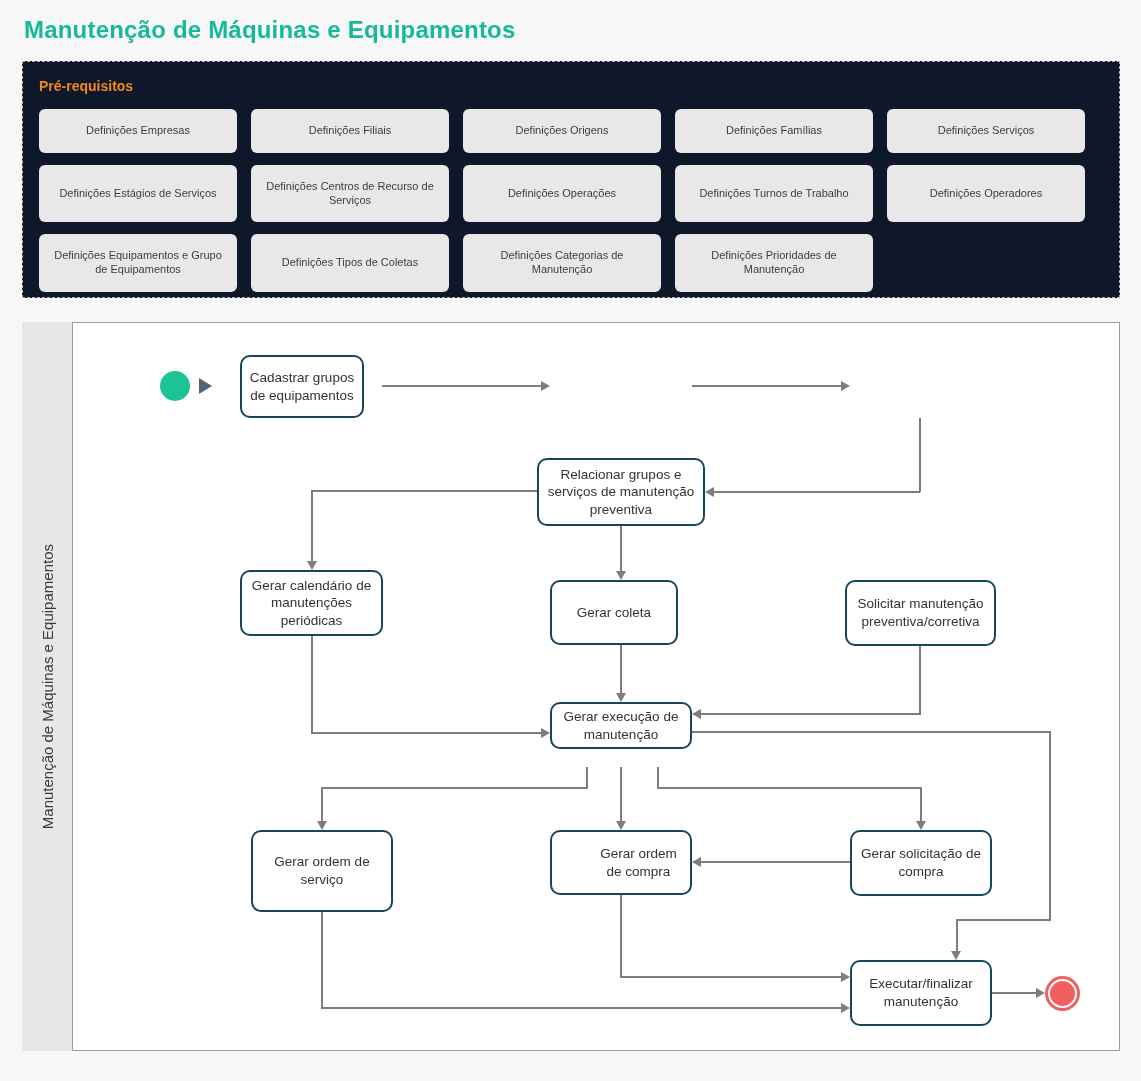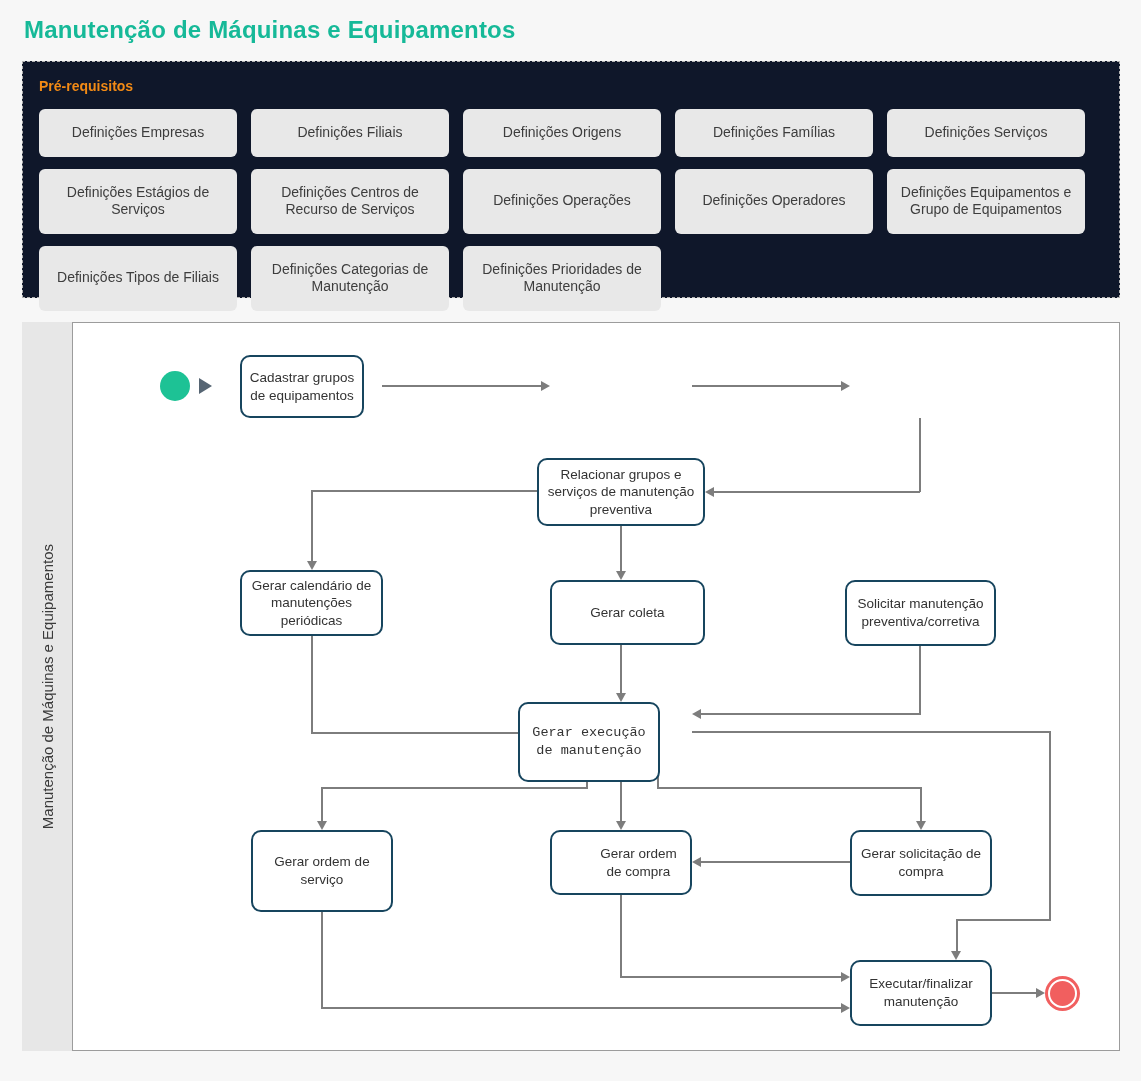--- a/index.html
+++ b/index.html
@@ -32,21 +32,21 @@
   }
   .prereq-grid{
     position:absolute;left:16px;top:47px;
     display:grid;grid-template-columns:repeat(5,198px);
     column-gap:14px;row-gap:12px;
   }
   .prereq-btn{
     background:var(--button-bg,#e8e8e8);
     border-radius:6px;min-height:37px;
     display:flex;align-items:center;justify-content:center;
-    text-align:center;font-size:14px;line-height:1.25;color:#3d3d3d;
+    text-align:center;font-size:11px;line-height:1.25;color:#3d3d3d;
     padding:15px 12px;box-sizing:border-box;cursor:default;
   }
 
   
   .flow-section{position:absolute;left:22px;top:322px;width:1098px;height:729px;}
   .lane-strip{
     position:absolute;left:0;top:0;width:50px;height:729px;
     background:var(--lane-bg,#e7e7e7);
     display:flex;align-items:center;justify-content:center;
   }
@@ -66,23 +66,23 @@
     border-radius:10px;
     display:flex;align-items:center;justify-content:center;
     text-align:center;font-size:13.5px;line-height:1.3;color:#333;
     padding:2px 4px;cursor:default;
   }
   .n1{left:218px;top:33px;width:124px;height:63px;}
   .n2{left:528px;top:33px;width:142px;height:63px;}
   .n3{left:828px;top:33px;width:142px;height:63px;}
   .n4{left:515px;top:136px;width:168px;height:68px;}
   .n5{left:218px;top:248px;width:143px;height:66px;}
-  .n6{left:528px;top:258px;width:155px;height:65px;}
+  .n6{left:528px;top:258px;width:128px;height:65px;}
   .n7{left:823px;top:258px;width:151px;height:66px;}
-  .n8{left:496px;top:380px;width:142px;height:80px;font-family:Liberation Mono, monospace;}
+  .n8{left:528px;top:380px;width:142px;height:47px;}
   .n9{left:229px;top:508px;width:142px;height:82px;}
   .n10{left:528px;top:508px;width:142px;height:65px;padding-left:39px;}
   .n11{left:828px;top:508px;width:142px;height:66px;}
   .n12{left:828px;top:638px;width:142px;height:66px;}
 
   
   .start-event{
     position:absolute;left:138px;top:49px;width:30px;height:30px;
     border-radius:50%;background:var(--start-green,#1dc295);
   }
@@ -121,23 +121,24 @@
     <div class="prereq-label">Pré-requisitos</div>
     <div class="prereq-grid">
       <div class="prereq-btn">Definições Empresas</div>
       <div class="prereq-btn">Definições Filiais</div>
       <div class="prereq-btn">Definições Origens</div>
       <div class="prereq-btn">Definições Famílias</div>
       <div class="prereq-btn">Definições Serviços</div>
       <div class="prereq-btn">Definições Estágios de Serviços</div>
       <div class="prereq-btn">Definições Centros de Recurso de Serviços</div>
       <div class="prereq-btn">Definições Operações</div>
+      <div class="prereq-btn">Definições Turnos de Trabalho</div>
       <div class="prereq-btn">Definições Operadores</div>
       <div class="prereq-btn">Definições Equipamentos e Grupo de Equipamentos</div>
-      <div class="prereq-btn">Definições Tipos de Filiais</div>
+      <div class="prereq-btn">Definições Tipos de Coletas</div>
       <div class="prereq-btn">Definições Categorias de Manutenção</div>
       <div class="prereq-btn">Definições Prioridades de Manutenção</div>
     </div>
   </div>
 
   <div class="flow-section">
     <div class="lane-strip">
       <span class="lane-label">Manutenção de Máquinas e Equipamentos</span>
     </div>
     <div class="canvas"></div>

